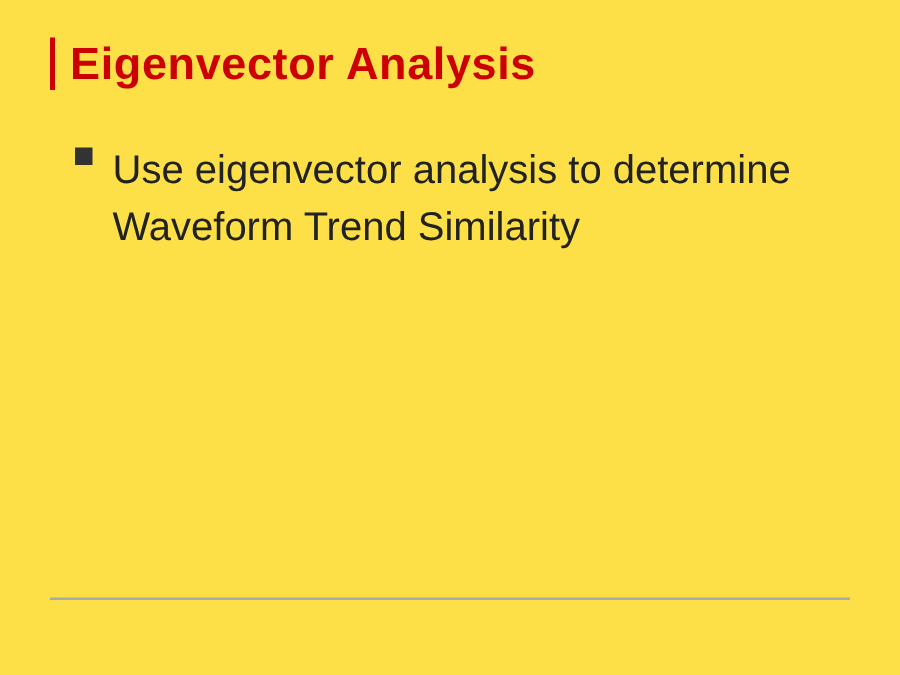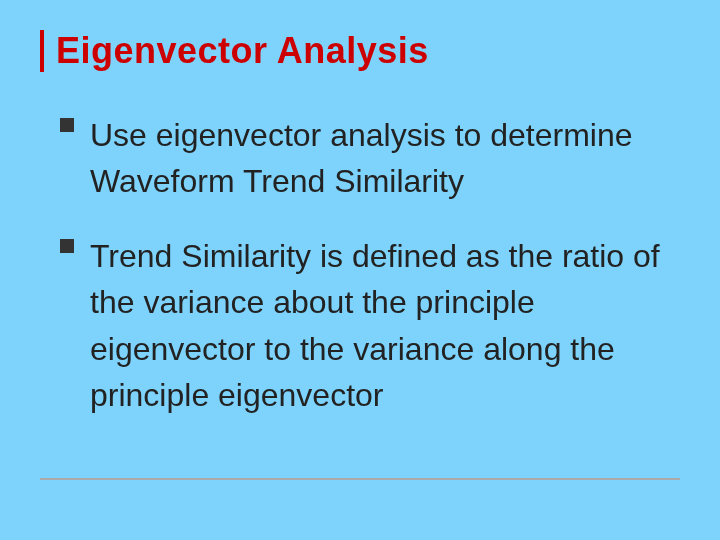--- a/index.html
+++ b/index.html
@@ -12,21 +12,21 @@
       width: 720px;
       height: 540px;
       background: #ffffff;
       font-family: Arial, sans-serif;
       overflow: hidden;
     }
 
     .slide {
       width: 720px;
       height: 540px;
-      background: #7dd3fc;
+      background: #fde047;
       padding: 30px 40px 30px 40px;
       position: relative;
     }
 
     .title-bar {
       display: flex;
       align-items: center;
       border-left: 4px solid #cc0000;
       padding-left: 12px;
       margin-bottom: 40px;
@@ -83,22 +83,18 @@
     <h1 class="title">Eigenvector Analysis</h1>
   </div>
 
   <div class="content">
 
     <div class="bullet-item">
       <div class="bullet-square"></div>
       <p class="bullet-text">Use  eigenvector  analysis  to determine  Waveform  Trend Similarity</p>
     </div>
 
-    <div class="bullet-item">
-      <div class="bullet-square"></div>
-      <p class="bullet-text">Trend  Similarity  is  defined  as  the ratio  of  the  variance  about  the principle  eigenvector  to  the variance  along  the  principle eigenvector</p>
-    </div>
 
   </div>
 
   <div class="divider-line"></div>
 
 </div>
 
 </body></html>

